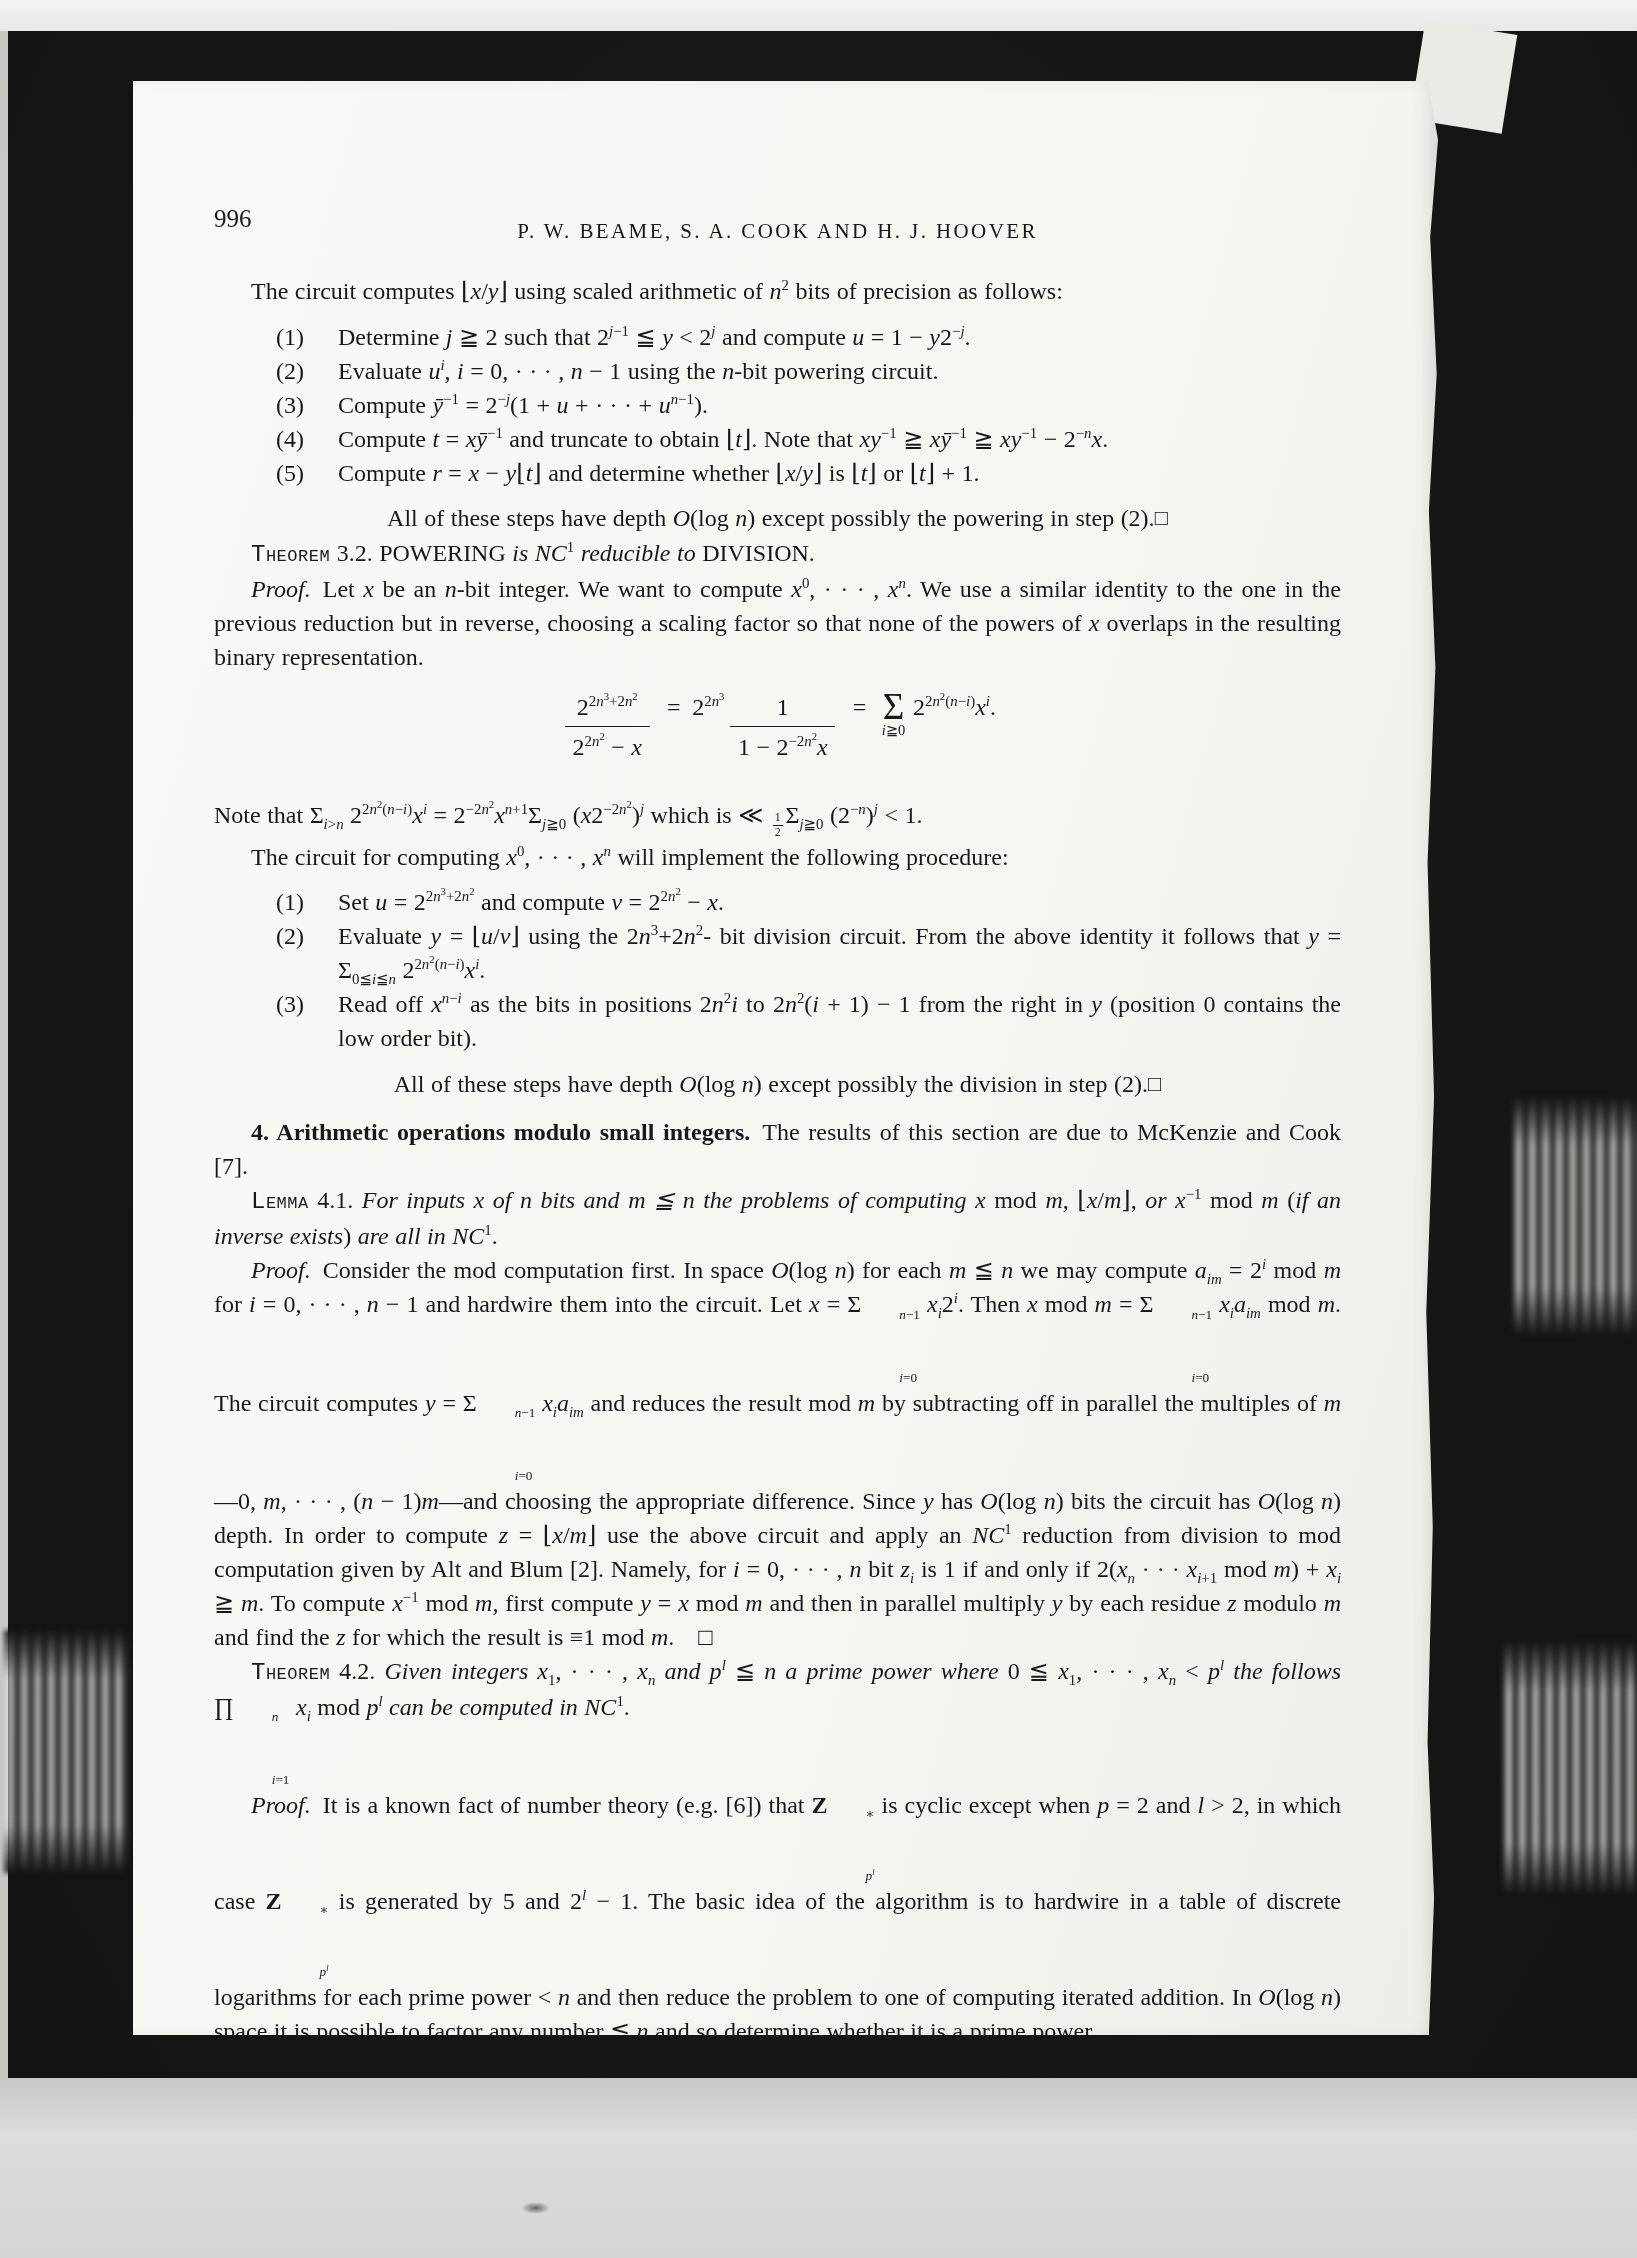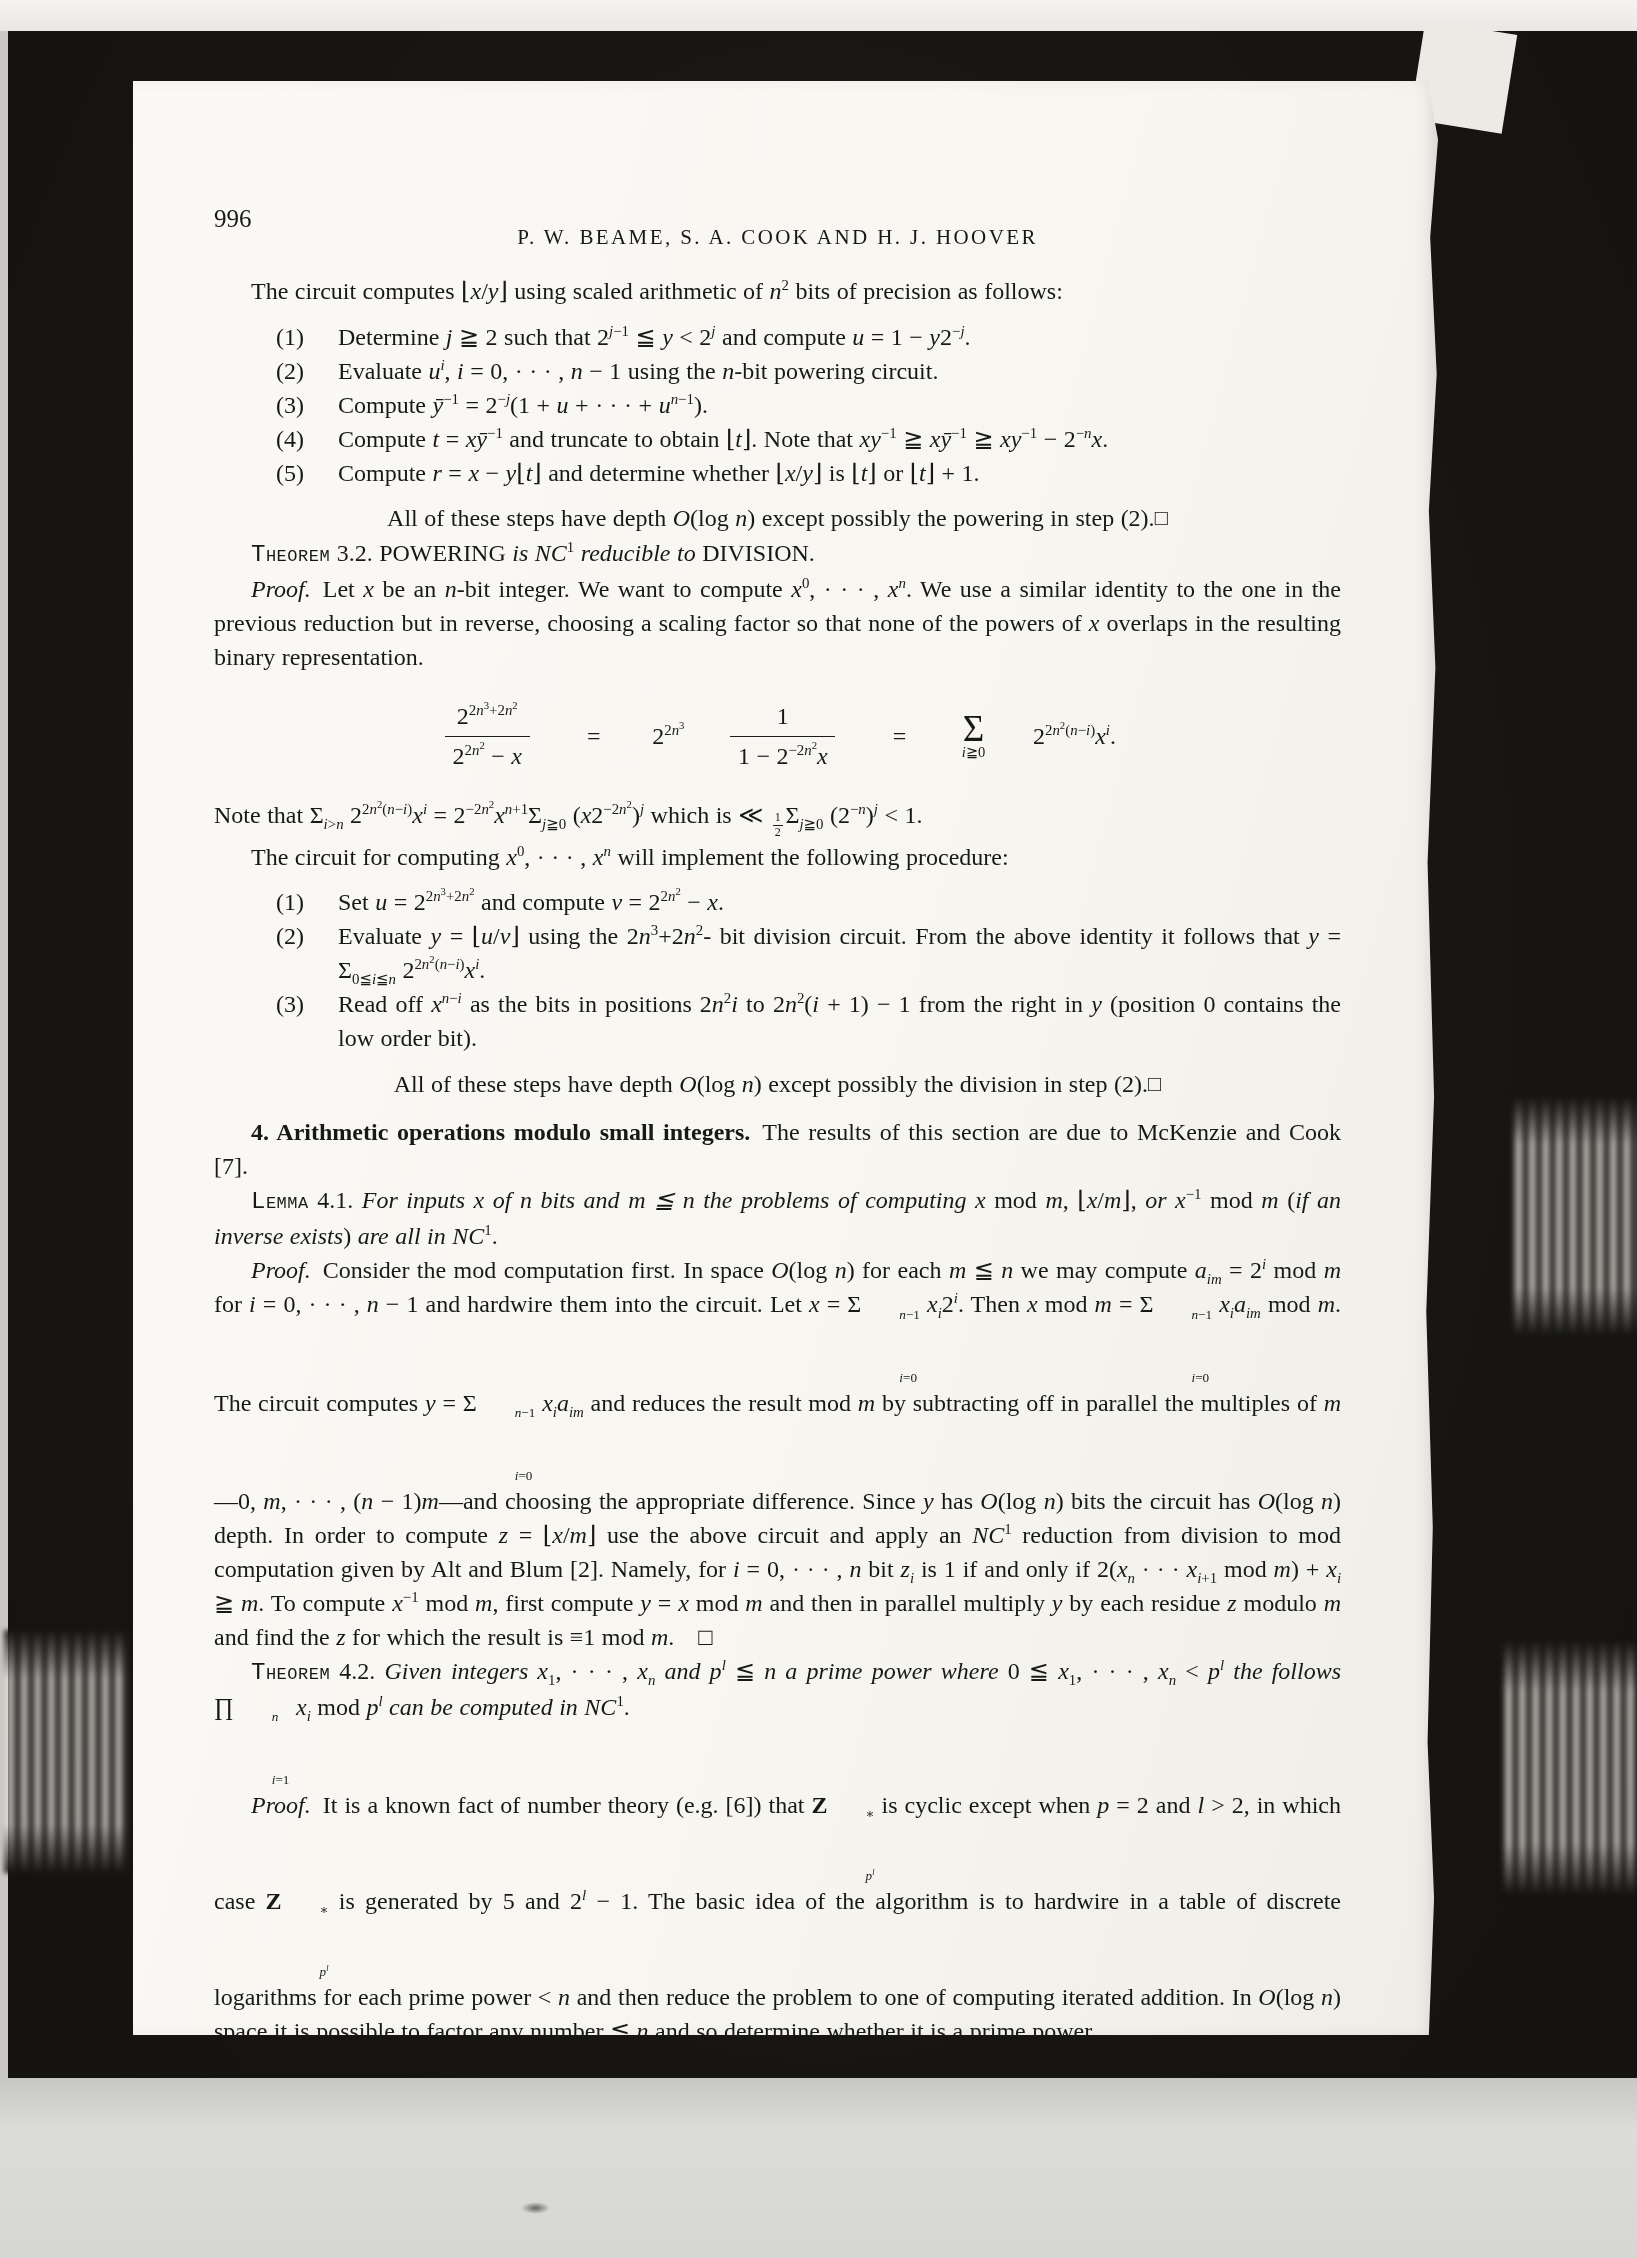--- a/index.html
+++ b/index.html
@@ -24,36 +24,36 @@
 
   .page{
     position:absolute;left:133px;top:81px;width:1305px;height:1954px;box-sizing:border-box;
     padding:124px 97px 0 81px;overflow:hidden;
     background:linear-gradient(105deg,#faf9f5 0%,#f7f6f1 55%,#eeede7 100%);
     box-shadow:0 0 33px rgba(0,0,0,.65), inset -13.5px 0 25px -13.5px rgba(0,0,0,.22);
     clip-path:polygon(0 0,99.2% 0,100% 3%,99.4% 8%,99.9% 15%,99.3% 22%,99.8% 30%,99.2% 40%,99.7% 52%,99.1% 63%,99.6% 74%,99.2% 85%,99.7% 93%,99.3% 100%,0 100%);
   }
   .pagehead{position:relative;height:42px;margin-bottom:27px;}
   .pageno{position:absolute;left:0;top:0;font-size:25px;}
-  .runhead{position:absolute;left:0;right:0;top:20px;text-align:center;font-size:21px;letter-spacing:2.4px;}
+  .runhead{position:absolute;left:0;right:0;top:14px;text-align:center;font-size:21px;letter-spacing:2.4px;}
 
   .body{font-size:24px;line-height:34px;text-align:justify;word-spacing:0.5px;}
   .body p{margin:0;}
   .ind{text-indent:37px;}
   .gap-m{margin-top:13.5px !important;}
   sup{font-size:.62em;line-height:0;}
   sub{font-size:.62em;line-height:0;}
   sup sup,sub sup,sup sub{font-size:.72em;}
   .sc{font-variant:small-caps;letter-spacing:0.5px;font-family:Liberation Mono, monospace;}
   .steps{list-style:none;margin:11.6px 0;padding:0 0 0 124px;}
   .steps li{position:relative;margin:0;}
   .steps .mark{position:absolute;left:-62px;}
   .flexline{display:flex;justify-content:center;align-items:baseline;}
   .qed{font-size:22px;transform:translateY(-1px);}
-  .eqrow{display:flex;justify-content:center;align-items:center;margin:15.4px 0;min-height:93px;gap:40px;}
+  .eqrow{display:flex;justify-content:center;margin:15.4px 0;min-height:93px;}
   .frac{display:inline-block;vertical-align:middle;text-align:center;margin:0 5.8px;}
   .frac .num{display:block;padding:0 7.7px 2.9px;border-bottom:1.9px solid #1c1c1c;}
   .frac .den{display:block;padding:2.9px 7.7px 0;}
   .rel{margin:0 11.6px;}
   .bigop{display:inline-flex;flex-direction:column;align-items:center;vertical-align:middle;margin:0 7.7px 0 3.9px;}
   .bigop .op{font-size:37px;line-height:33px;}
   .bigop .blim{font-size:14.5px;line-height:15.4px;}
   .stack{display:inline-flex;flex-direction:column;align-items:flex-start;font-size:.55em;line-height:1.12;vertical-align:-.5em;margin-left:1px;gap:48px;}
   .zs{vertical-align:-.35em;}
   .sop{white-space:nowrap;}

